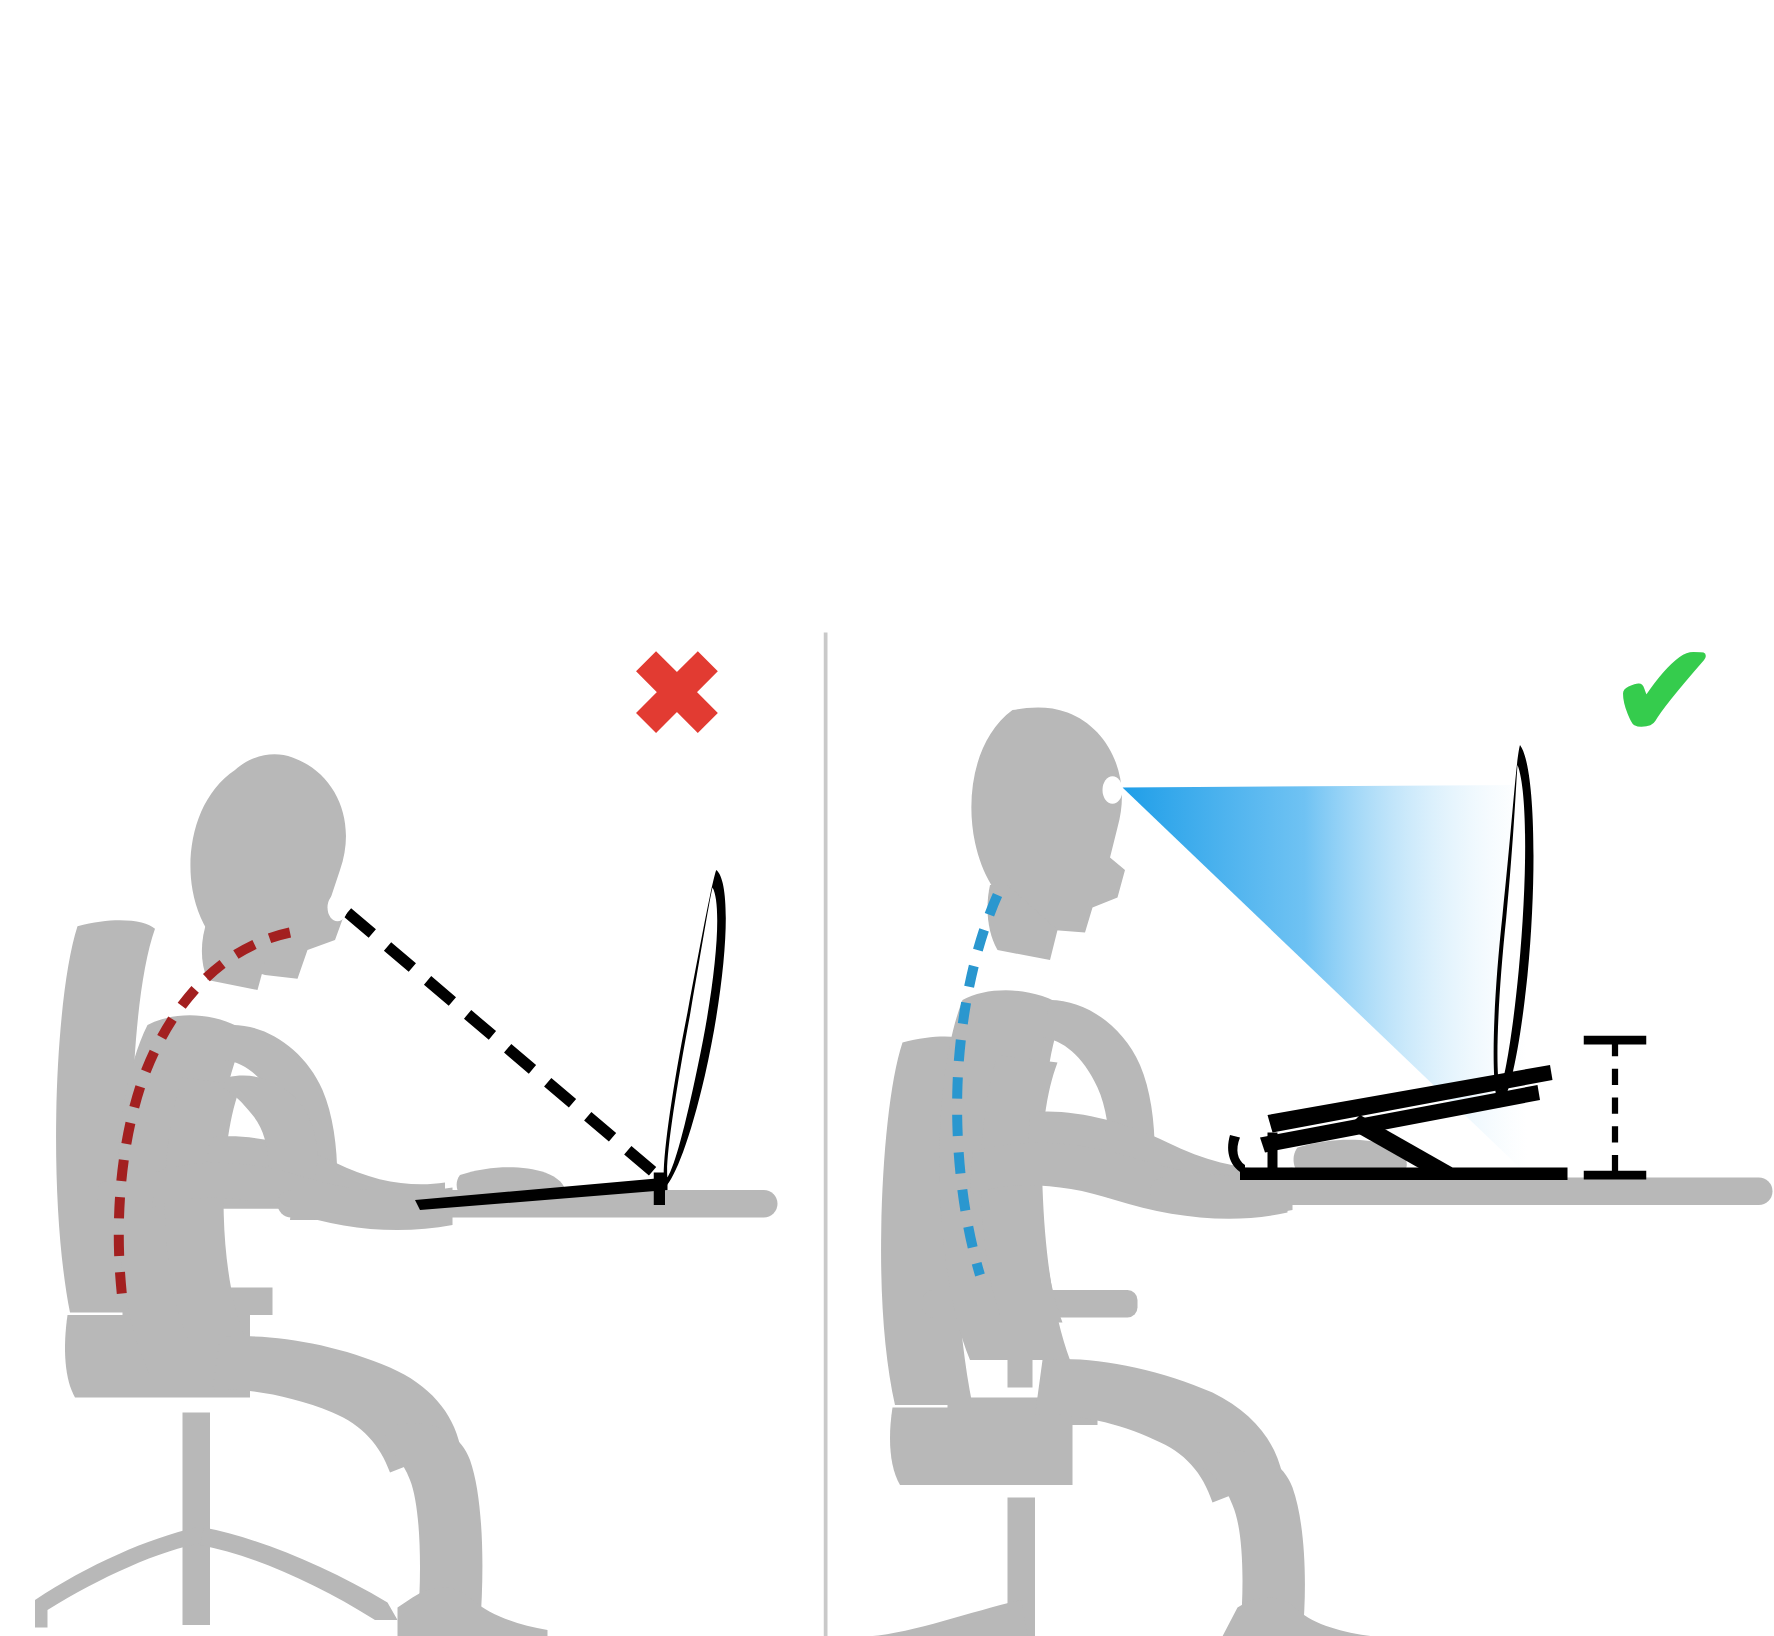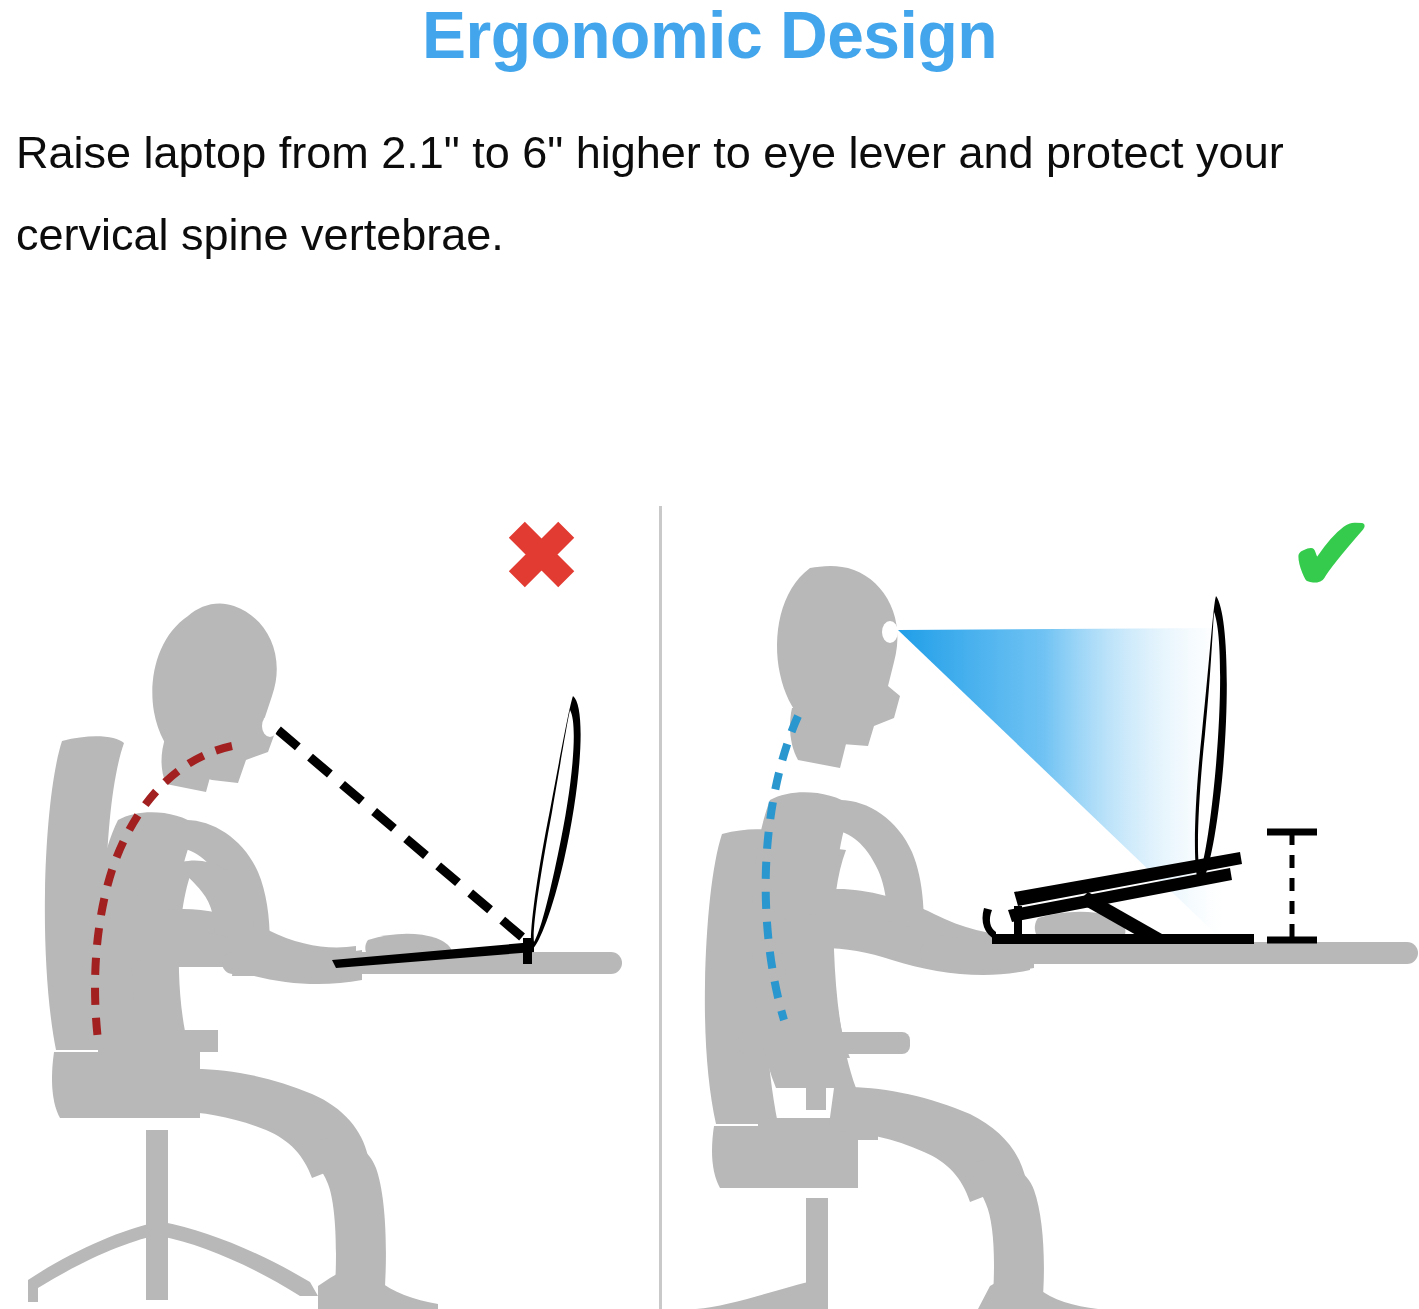--- a/index.html
+++ b/index.html
@@ -113,24 +113,20 @@
     color: #0d0d0d;
     letter-spacing: -0.5px;
     white-space: nowrap;
   }
 </style>
 </head>
 <body>
 
 <div id="page">
 
-  <div class="header-block">
-    <div class="title">Ergonomic Design</div>
-    <div class="subtitle">Raise laptop from 2.1" to 6" higher to eye lever and protect your cervical spine vertebrae.</div>
-  </div>
 
   <div class="illustration">
 
     <div class="divider"></div>
 
     <div class="panel left">
 
       <span class="mark mark-x">✖</span>
 
       <svg class="figure-svg" width="659" height="869" viewBox="0 0 659 869">

